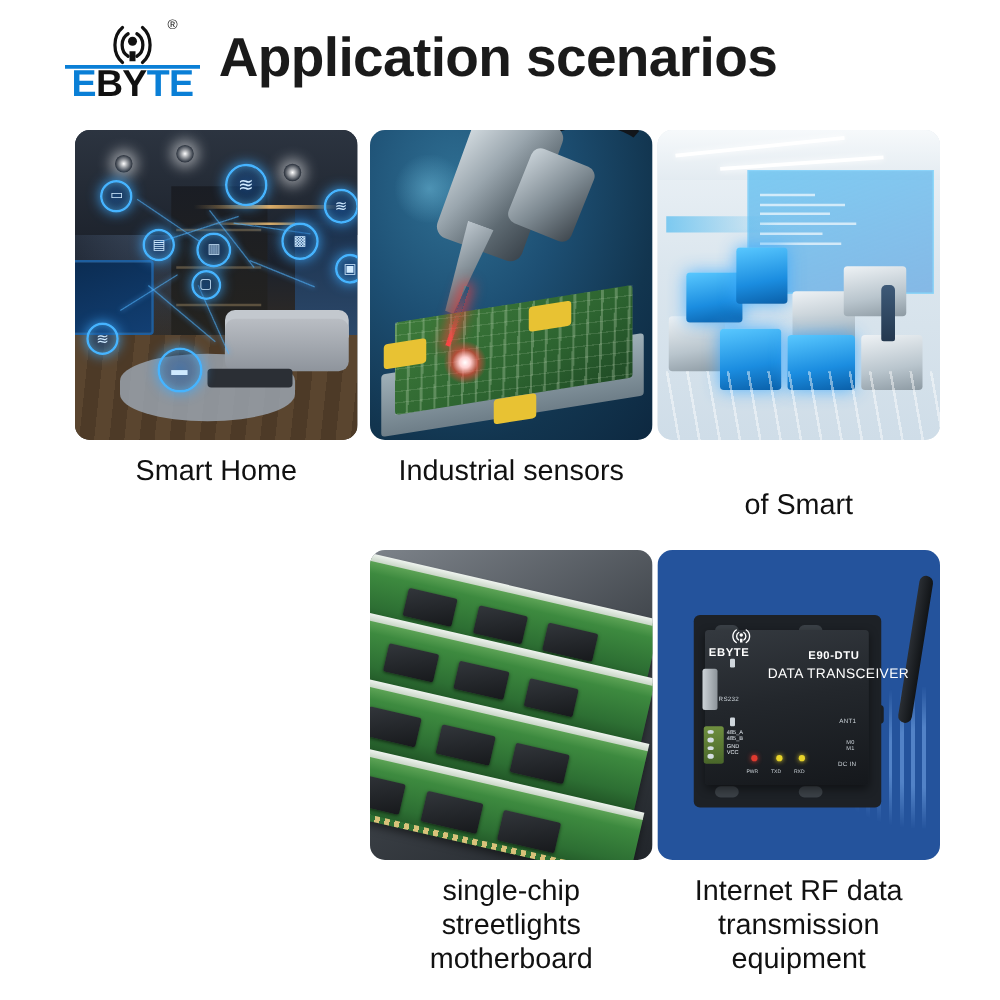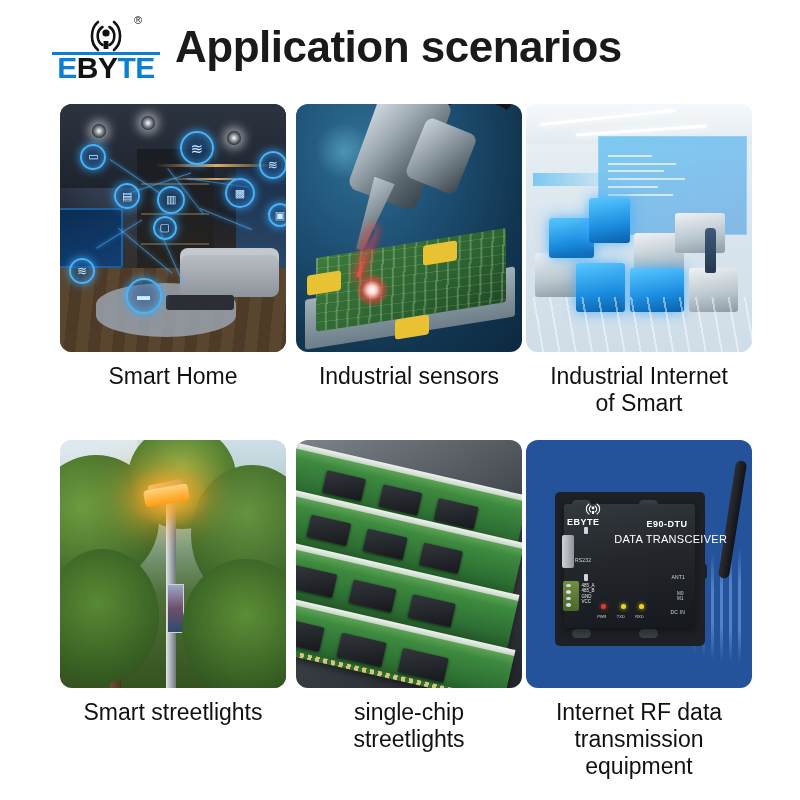--- a/index.html
+++ b/index.html
@@ -368,45 +368,26 @@
           <div class="mach blue m2"></div>
           <div class="mach grey m3"></div>
           <div class="mach grey m4"></div>
           <div class="mach blue m5"></div>
           <div class="mach blue m6"></div>
           <div class="mach grey m8"></div>
           <div class="person"></div>
           <div class="floor"></div>
         </div>
       </div>
-      <div class="caption wide"><span>Industrial Internet</span><br><span>of Smart</span></div>
+      <div class="caption wide"><br><span>of Smart</span></div>
     </div>
   </div>
 
   <div class="row" style="height:330px; margin-top:2px;">
 
-    <div class="cell c0">
-      <div class="card">
-        <div class="street">
-          <div class="sky"></div>
-          <div class="tree t1"></div>
-            <div class="tree t2"></div>
-            <div class="tree t3"></div>
-          <div class="trunk"></div>
-          <div class="pole"></div>
-          <div class="armx"></div>
-          <div class="glow"></div>
-          <div class="lamp"></div>
-          <div class="screen"></div>
-          <div class="tree t4"></div>
-            <div class="tree t5"></div>
-        </div>
-      </div>
-      <div class="caption wide">Smart streetlights</div>
-    </div>
 
     <div class="cell c1">
       <div class="card">
         <div class="ram">
           <div class="stick k1">
             <div class="chip" style="left:30%;top:30%;width:14%;height:44%"></div>
             <div class="chip" style="left:50%;top:32%;width:14%;height:44%"></div>
             <div class="chip" style="left:70%;top:34%;width:14%;height:44%"></div>
           </div>
           <div class="stick k2">
@@ -420,21 +401,21 @@
             <div class="chip" style="left:64%;top:36%;width:15%;height:46%"></div>
           </div>
           <div class="stick k4">
             <div class="chip" style="left:18%;top:32%;width:16%;height:48%"></div>
             <div class="chip" style="left:40%;top:34%;width:16%;height:48%"></div>
             <div class="chip" style="left:62%;top:36%;width:16%;height:48%"></div>
             <div class="fingers"></div>
           </div>
         </div>
       </div>
-      <div class="caption wide"><span>single-chip</span><br><span>streetlights</span><br></div>
+      <div class="caption wide"><span>single-chip</span><br><span>streetlights</span><br><span>motherboard</span></div>
     </div>
 
     <div class="cell c2">
       <div class="card">
         <div class="dtu">
           <div class="wave"></div>
 
           <div class="ant"></div>
           <div class="ant-hinge"></div>
 

